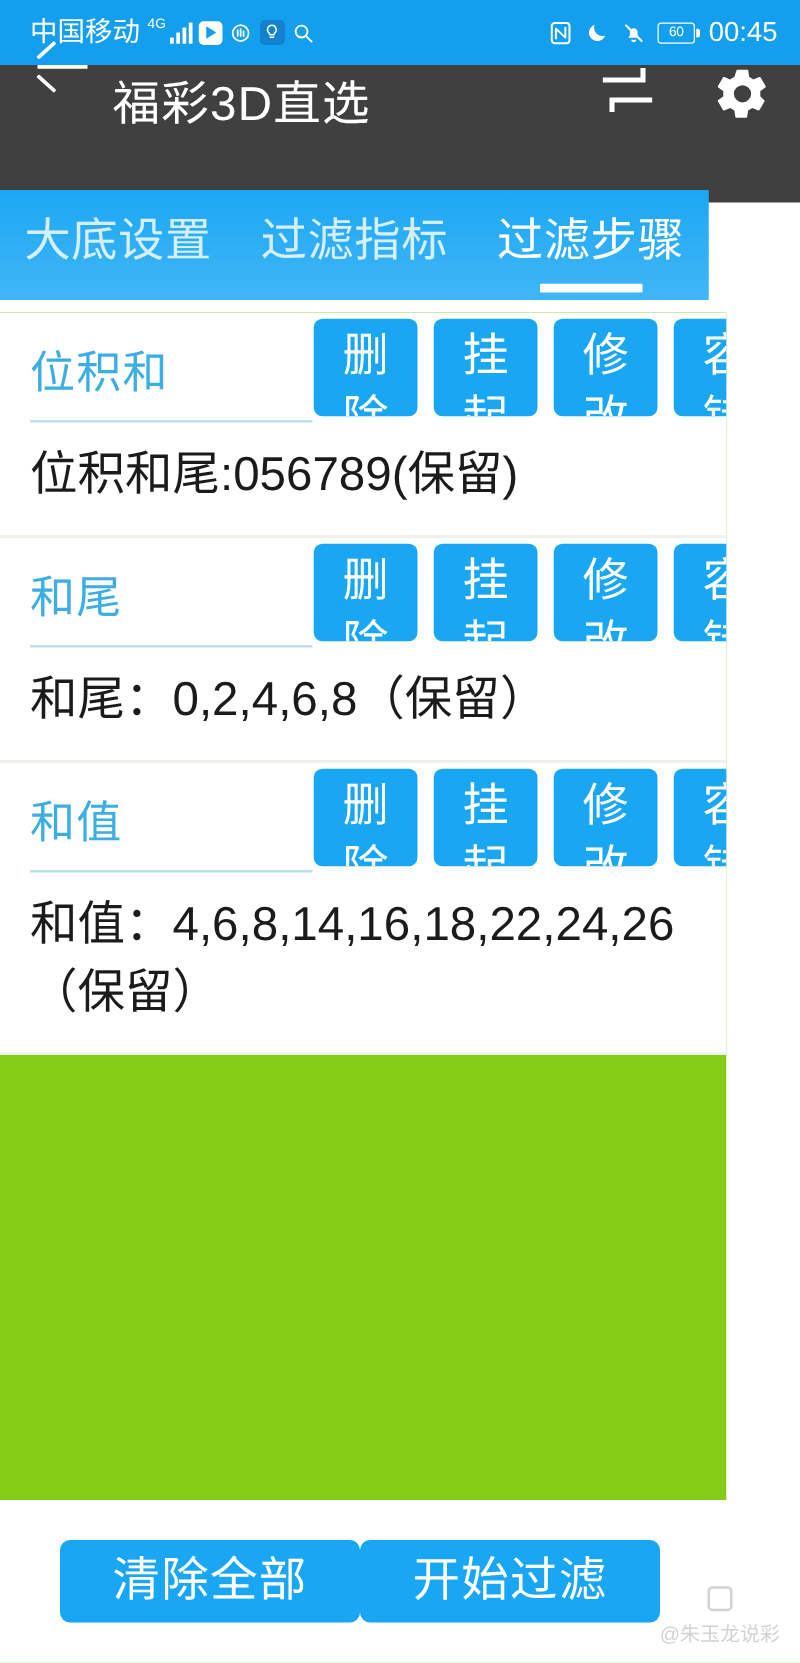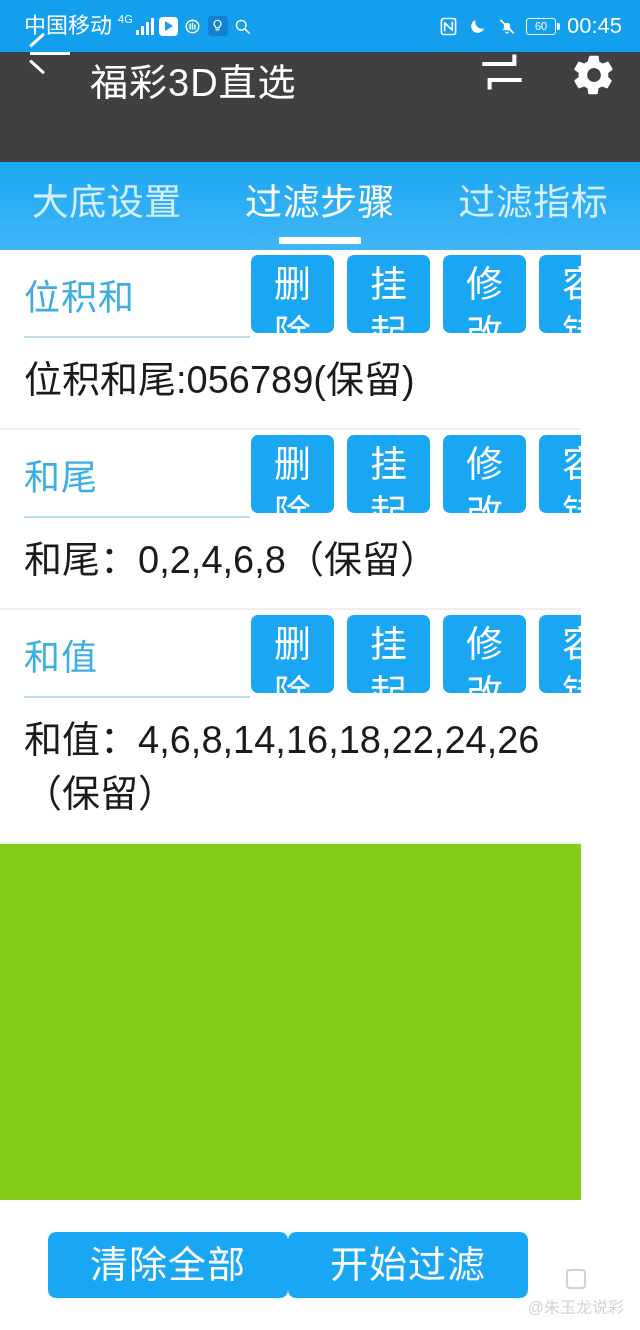--- a/index.html
+++ b/index.html
@@ -170,22 +170,22 @@
   .bar-icon {
     width: 92px;
     display: flex; align-items: center; justify-content: center;
     cursor: pointer;
   }
   .bar-icon svg { display: block; }
 
   
   .tabs {
     position: absolute;
-    top: 162px; left: 0;
-    width: 640px; height: 88px;
+    top: 152px; left: 0;
+    width: 567px; height: 88px;
     background: linear-gradient(to bottom, #1ca7f3 0%, #41b6f6 100%);
     display: flex;
     align-items: flex-start;
     text-align: right;
   }
   .tab {
     flex: 1;
     height: 100%;
     position: relative;
     display: flex;
@@ -413,22 +413,22 @@
       <span>
         <svg width="46" height="46" viewBox="0 0 24 24" fill="#ffffff">
           <path d="M19.4 13c.04-.32.06-.66.06-1s-.02-.68-.07-1l2.11-1.63a.5.5 0 0 0 .12-.64l-2-3.46a.5.5 0 0 0-.6-.22l-2.49 1a7.3 7.3 0 0 0-1.73-1l-.38-2.65a.49.49 0 0 0-.49-.4h-4a.49.49 0 0 0-.48.42L8.6 5.06c-.63.26-1.2.6-1.73 1l-2.49-1a.49.49 0 0 0-.6.22l-2 3.46a.5.5 0 0 0 .12.64L4.02 11a8 8 0 0 0 0 2l-2.11 1.63a.5.5 0 0 0-.12.64l2 3.46a.5.5 0 0 0 .6.22l2.49-1c.52.4 1.1.73 1.73 1l.38 2.65c.05.24.25.4.49.4h4c.24 0 .44-.16.48-.4l.38-2.65c.63-.26 1.2-.6 1.73-1l2.49 1c.23.08.49 0 .6-.22l2-3.46a.5.5 0 0 0-.12-.64L19.4 13zM12 15.6A3.6 3.6 0 1 1 12 8.4a3.6 3.6 0 0 1 0 7.2z"></path>
         </svg>
       </span>
     </div>
   </div>
 
   <div class="tabs">
     <div class="tab">大底设置</div>
+    <div class="tab">过滤指标</div>
     <div class="tab active">过滤步骤</div>
-    <div class="tab">过滤指标</div>
   </div>
 
   <div class="content">
 
     <div class="filter-block">
       <div class="block-head">
         <span class="block-title">位积和</span>
         <span class="head-underline"></span>
         <div class="head-actions">
           <button class="act-btn">

